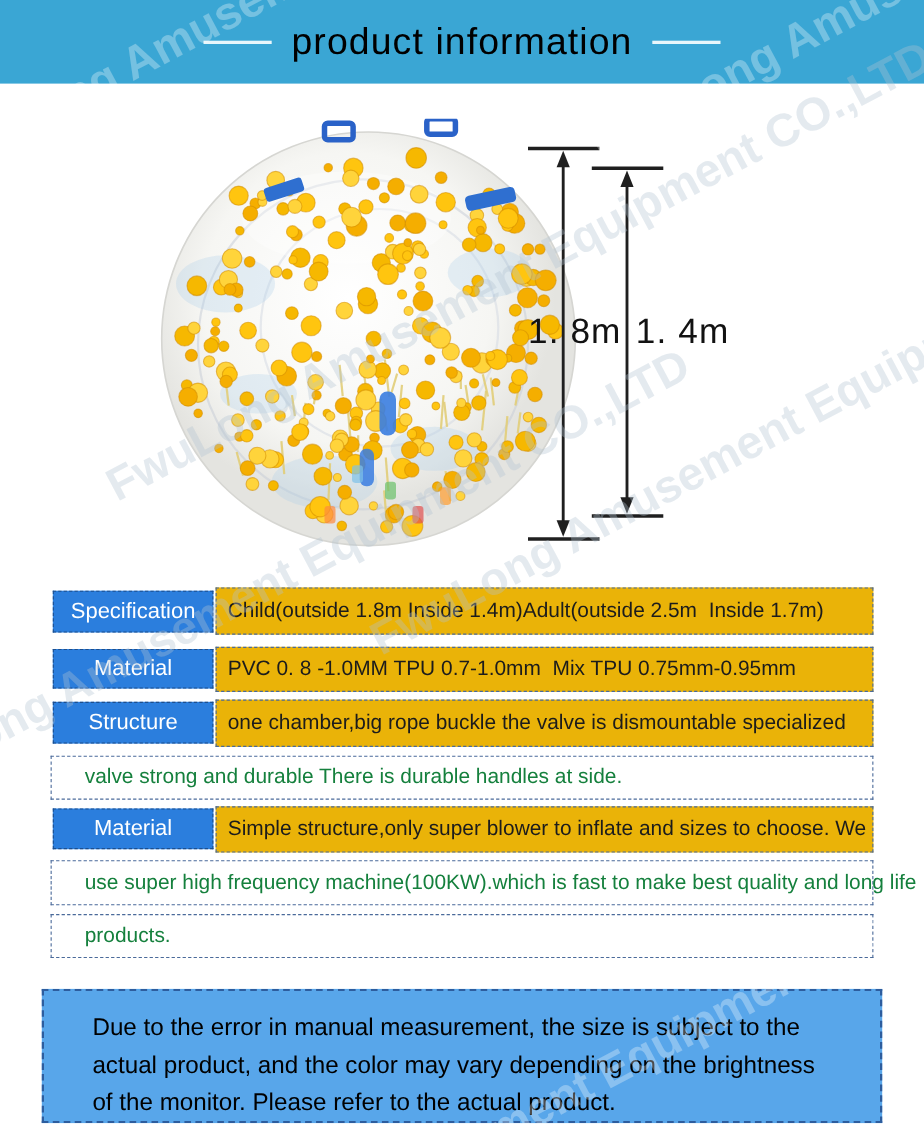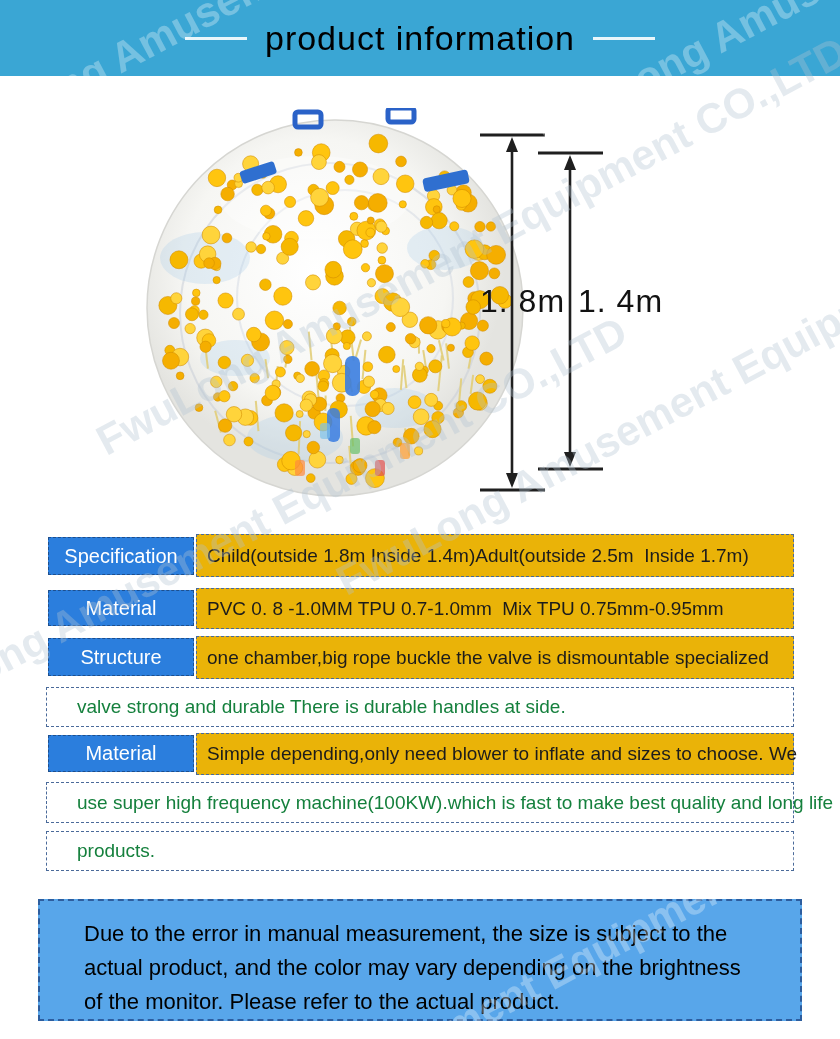--- a/index.html
+++ b/index.html
@@ -373,21 +373,21 @@
   <div class="tvalue" style="top:534px;height:43px;">Child(outside 1.8m Inside 1.4m)Adult(outside 2.5m  Inside 1.7m)</div>
 
   <div class="tlabel" style="top:590px;height:36px;">Material</div>
   <div class="tvalue" style="top:588px;height:41px;">PVC 0. 8 -1.0MM TPU 0.7-1.0mm  Mix TPU 0.75mm-0.95mm</div>
 
   <div class="tlabel" style="top:638px;height:38px;">Structure</div>
   <div class="tvalue" style="top:636px;height:43px;">one chamber,big rope buckle the valve is dismountable specialized</div>
   <div class="tcont" style="top:687px;height:40px;">valve strong and durable There is durable handles at side.</div>
 
   <div class="tlabel" style="top:735px;height:37px;">Material</div>
-  <div class="tvalue" style="top:733px;height:42px;">Simple depending,only need blower to inflate and sizes to choose. We</div>
+  <div class="tvalue" style="top:733px;height:42px;">Simple structure,only super blower to inflate and sizes to choose. We</div>
   <div class="tcont" style="top:782px;height:41px;">use super high frequency machine(100KW).which is fast to make best quality and long life</div>
   <div class="tcont" style="top:831px;height:40px;">products.</div>
 
   <div class="notice">
     <span>Due to the error in manual measurement, the size is subject to the actual product, and the color may vary depending on the brightness of the monitor. Please refer to the actual product.</span>
   </div>
 
 </div>
 
 </body></html>

